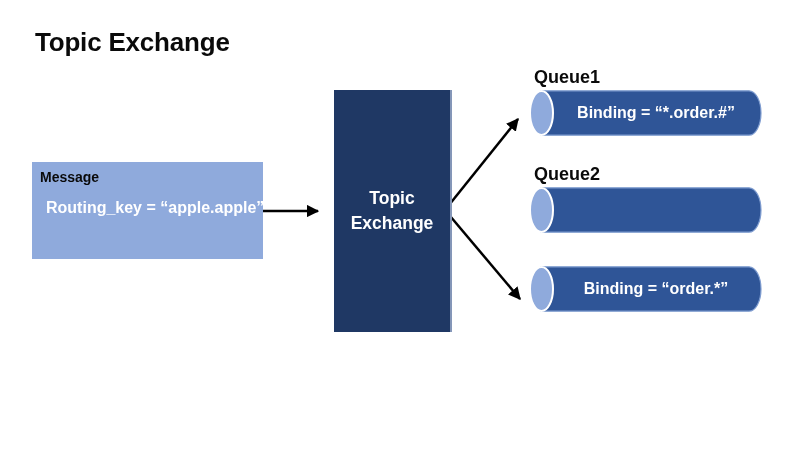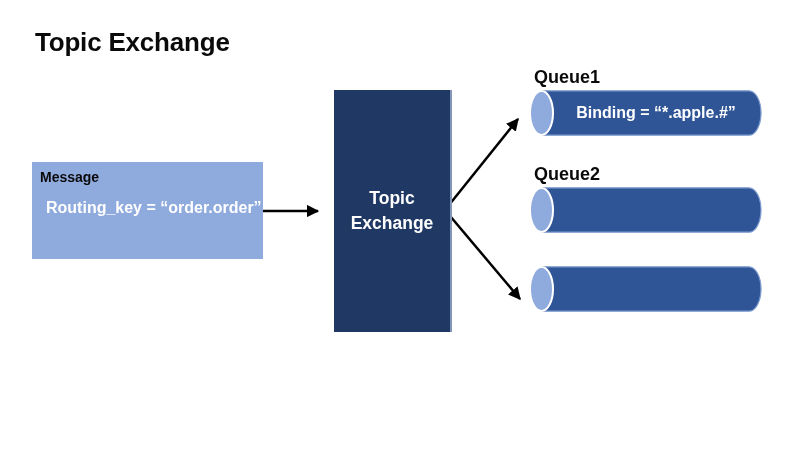--- a/index.html
+++ b/index.html
@@ -64,51 +64,52 @@
         <path d="M0,0 L10,5 L0,10 Z" fill="#000"></path>
       </marker>
     </defs>
     <line x1="261" y1="211" x2="318" y2="211" marker-end="url(#ah)"></line>
     <line x1="445" y1="210" x2="518" y2="119" marker-end="url(#ah)"></line>
     <line x1="445" y1="210" x2="520" y2="299" marker-end="url(#ah)"></line>
   </svg>
 
   <div class="message-box">
     <div class="message-label">Message</div>
-    <div class="routing-key">Routing_key = “order.order”</div>
+    <div class="routing-key">Routing_key = “apple.apple”</div>
   </div>
 
   <div class="exchange-box">
     <div>Topic</div>
     <div>Exchange</div>
   </div>
 
   <div class="queue q1">
     <div class="queue-name">Queue1</div>
     <div class="cylinder">
       <svg width="234" height="46" viewBox="0 0 234 46">
         <path class="cyl-body" d="M 12 0.8 H 220 A 12 22.2 0 0 1 220 45.2 H 12 Z"></path>
         <ellipse class="cyl-cap" cx="12.5" cy="23" rx="11.5" ry="22"></ellipse>
       </svg>
-      <div class="binding">Binding = “*.apple.#”</div>
+      <div class="binding">Binding = “*.order.#”</div>
     </div>
   </div>
 
   <div class="queue q2">
     <div class="queue-name">Queue2</div>
     <div class="cylinder">
       <svg width="234" height="46" viewBox="0 0 234 46">
         <path class="cyl-body" d="M 12 0.8 H 220 A 12 22.2 0 0 1 220 45.2 H 12 Z"></path>
         <ellipse class="cyl-cap" cx="12.5" cy="23" rx="11.5" ry="22"></ellipse>
       </svg>
     </div>
   </div>
 
   <div class="queue q3">
     <div class="cylinder">
       <svg width="234" height="46" viewBox="0 0 234 46">
         <path class="cyl-body" d="M 12 0.8 H 220 A 12 22.2 0 0 1 220 45.2 H 12 Z"></path>
         <ellipse class="cyl-cap" cx="12.5" cy="23" rx="11.5" ry="22"></ellipse>
       </svg>
+      <div class="binding">Binding = “order.*”</div>
     </div>
   </div>
 
 </div>
 
 </body></html>

